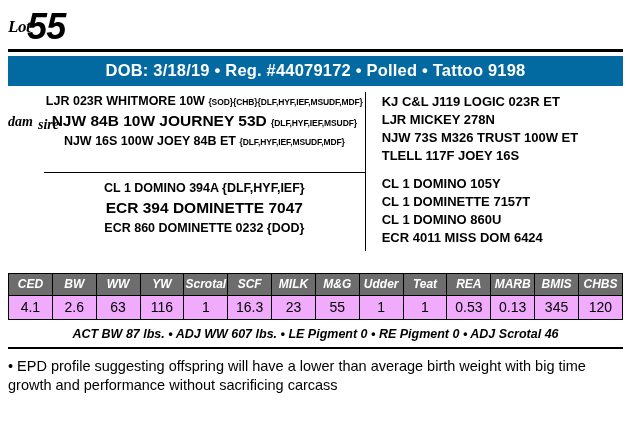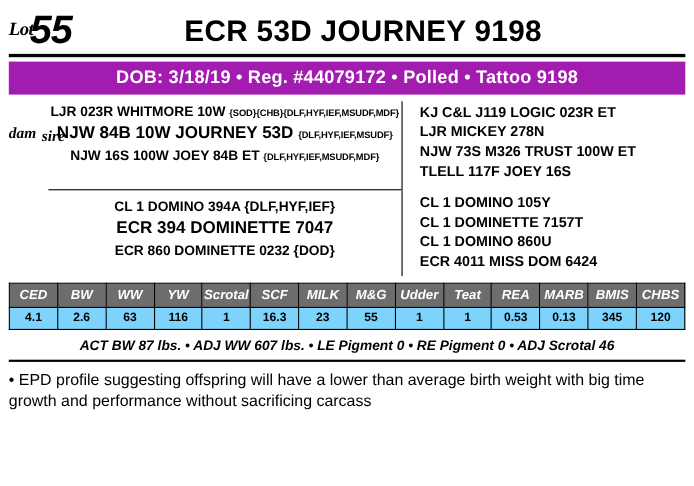--- a/index.html
+++ b/index.html
@@ -55,21 +55,21 @@
     font-weight: bold;
     font-size: 27px;
     letter-spacing: 0.3px;
     padding-bottom: 3px;
     padding-right: 28px;
   }
 
   
   .info-bar {
     margin-top: 4px;
-    background: #a21caf;
+    background: #0369a1;
     color: #fff;
     text-align: center;
     font-weight: bold;
     font-size: 16.5px;
     letter-spacing: 0.2px;
     padding: 5px 0 6px 0;
   }
 
   
   .pedigree {
@@ -129,40 +129,40 @@
 
   .ped-divider {
     border-top: 1.5px solid #000;
     margin: 2px 0 0 0;
   }
 
   
   table.epd {
     width: 100%;
     border-collapse: collapse;
-    margin-top: 6px;
+    margin-top: 22px;
     table-layout: fixed;
   }
   table.epd th {
     background: #6d6d6d;
     color: #fff;
     font-style: italic;
     font-weight: bold;
     font-size: 12px;
     padding: 3px 0 4px 0;
     border: 1px solid #000;
     text-align: center;
   }
   table.epd td {
-    font-weight: bold;
-    font-size: 11px;
+    font-weight: normal;
+    font-size: 14px;
     text-align: center;
     padding: 3px 0 4px 0;
     border: 1px solid #000;
-    background: #7dd3fc;
+    background: #f0abfc;
   }
 
   
   .actuals {
     text-align: center;
     font-weight: bold;
     font-style: italic;
     font-size: 12.5px;
     padding: 7px 0 6px 0;
     border-bottom: 2.5px solid #000;
@@ -178,21 +178,20 @@
   }
 </style>
 </head>
 <body>
 
 <div class="page">
 
   <div class="lot-header">
     <span class="lot-word">Lot</span>
     <span class="lot-number">55</span>
-    <span class="lot-title">ECR 53D JOURNEY 9198</span>
   </div>
 
   <div class="info-bar">DOB: 3/18/19 • Reg. #44079172 • Polled • Tattoo 9198</div>
 
   <div class="pedigree">
 
     <div class="ped-left">
 
       <div class="sire-block">
         <div class="ped-label sire">sire</div>

